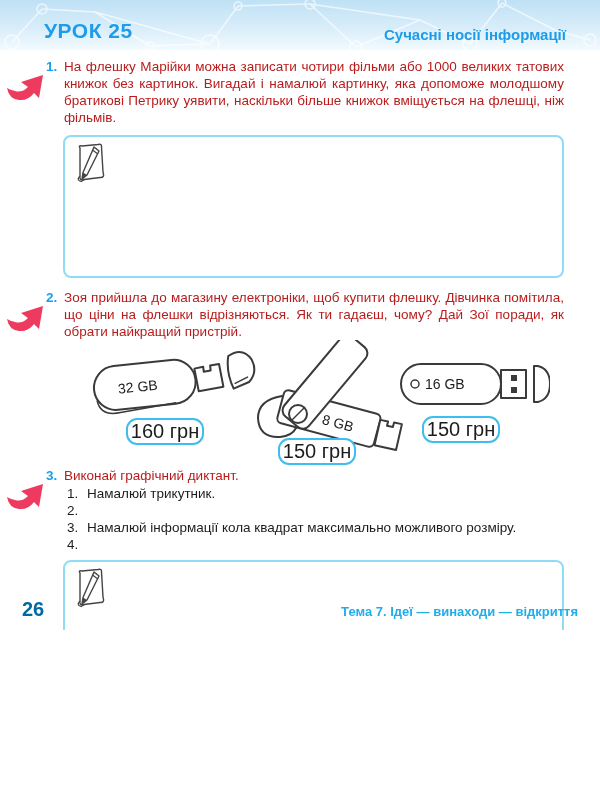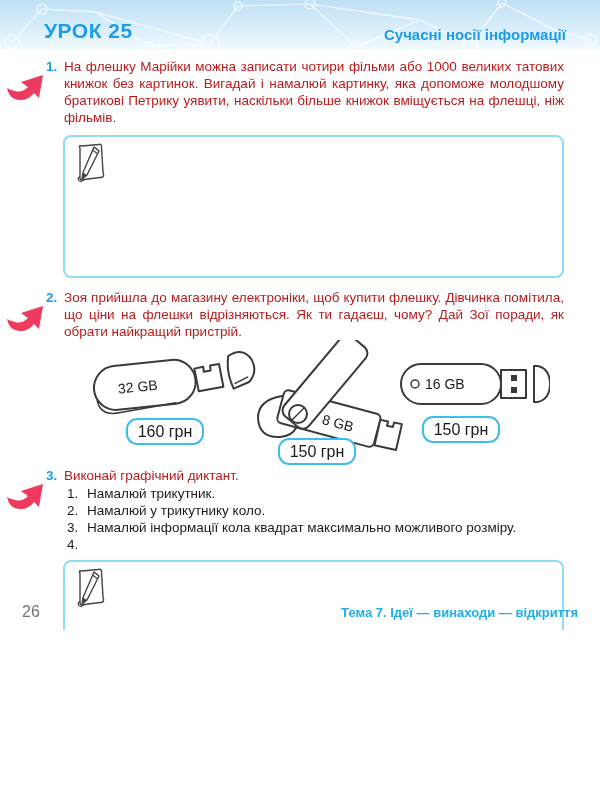--- a/index.html
+++ b/index.html
@@ -32,39 +32,39 @@
   .box1 { height:139px; margin-top:9px;  margin-bottom:11px; }
   .box2 { height:169px; margin-top:7px;  margin-bottom:9px;  }
   .pencil { position:absolute; left:9px; top:6px; }
   
   .drives { position:relative; height:127px; margin-left:14px; }
   .drive-svg { position:absolute; }
   .cap-label { font-family:"Liberation Sans", sans-serif; font-size:14px; fill:#1c1c1c; }
   .price-tag {
     position:absolute; width:74px; height:23px; border:2px solid #3fbdee;
     border-radius:11px; background:#fff; display:flex; align-items:center;
-    justify-content:center; font-size:16px; color:#1c1c1c;
+    justify-content:center; font-size:20px; color:#1c1c1c;
   }
   .tag1 { left:66px;  top:78px; }
   .tag2 { left:218px; top:98px; }
   .tag3 { left:362px; top:76px; }
   
   .steps { margin:1px 0 0 21px; }
   .step  { display:flex; font-size:13.5px; line-height:17px; color:#1c1c1c; }
   .step-num { width:20px; flex:none; }
   
   .bubble-row { display:flex; align-items:flex-start; margin:5px 0 0 9px; }
   .bubble-icon { flex:none; margin-right:13px; }
   .question { font-size:13.5px; line-height:16px; color:#1c1c1c; padding-top:4px; }
   
   .footer {
     position:absolute; left:0; right:0; bottom:9px; display:flex;
     justify-content:space-between; align-items:baseline; padding:0 22px;
   }
-  .page-num { color:#737373; font-size:16px; font-weight:normal; }
+  .page-num { color:#0369a1; font-size:20px; font-weight:bold; }
   .theme    { color:#20aeea; font-size:13px; font-weight:bold; }
   .ink { stroke:#3a3a3a; stroke-width:2; fill:#fff; stroke-linejoin:round; stroke-linecap:round; }
   .ink-thin { stroke:#3a3a3a; stroke-width:1.5; fill:none; stroke-linecap:round; }
 </style>
 </head>
 <body>
 
 <div class="page">
 
   <div class="header">
@@ -179,21 +179,20 @@
       <span class="ttext">Виконай графічний диктант.</span>
     </div>
 
     <div class="steps">
       <div class="step">
         <span class="step-num">1.</span>
         <span>Намалюй трикутник.</span>
       </div>
       <div class="step">
         <span class="step-num">2.</span>
-        <span>Намалюй у трикутнику коло.</span>
       </div>
       <div class="step">
         <span class="step-num">3.</span>
         <span>Намалюй інформації кола квадрат максимально можливого розміру.</span>
       </div>
       <div class="step">
         <span class="step-num">4.</span>
       </div>
     </div>
 

